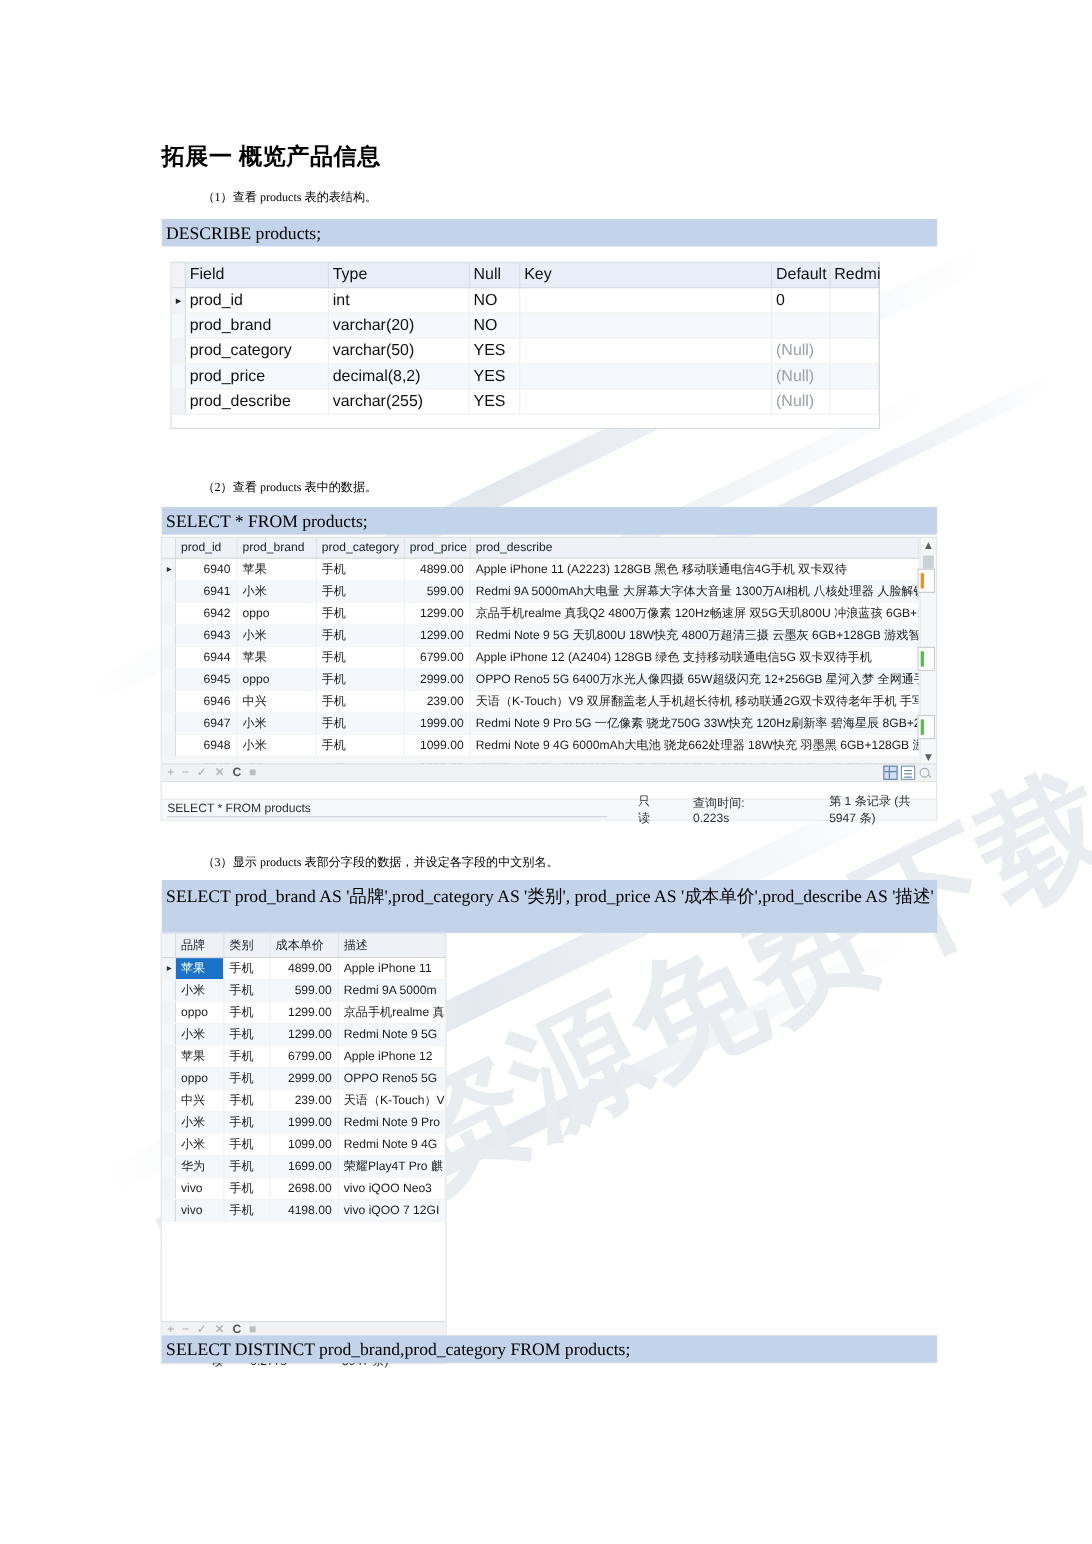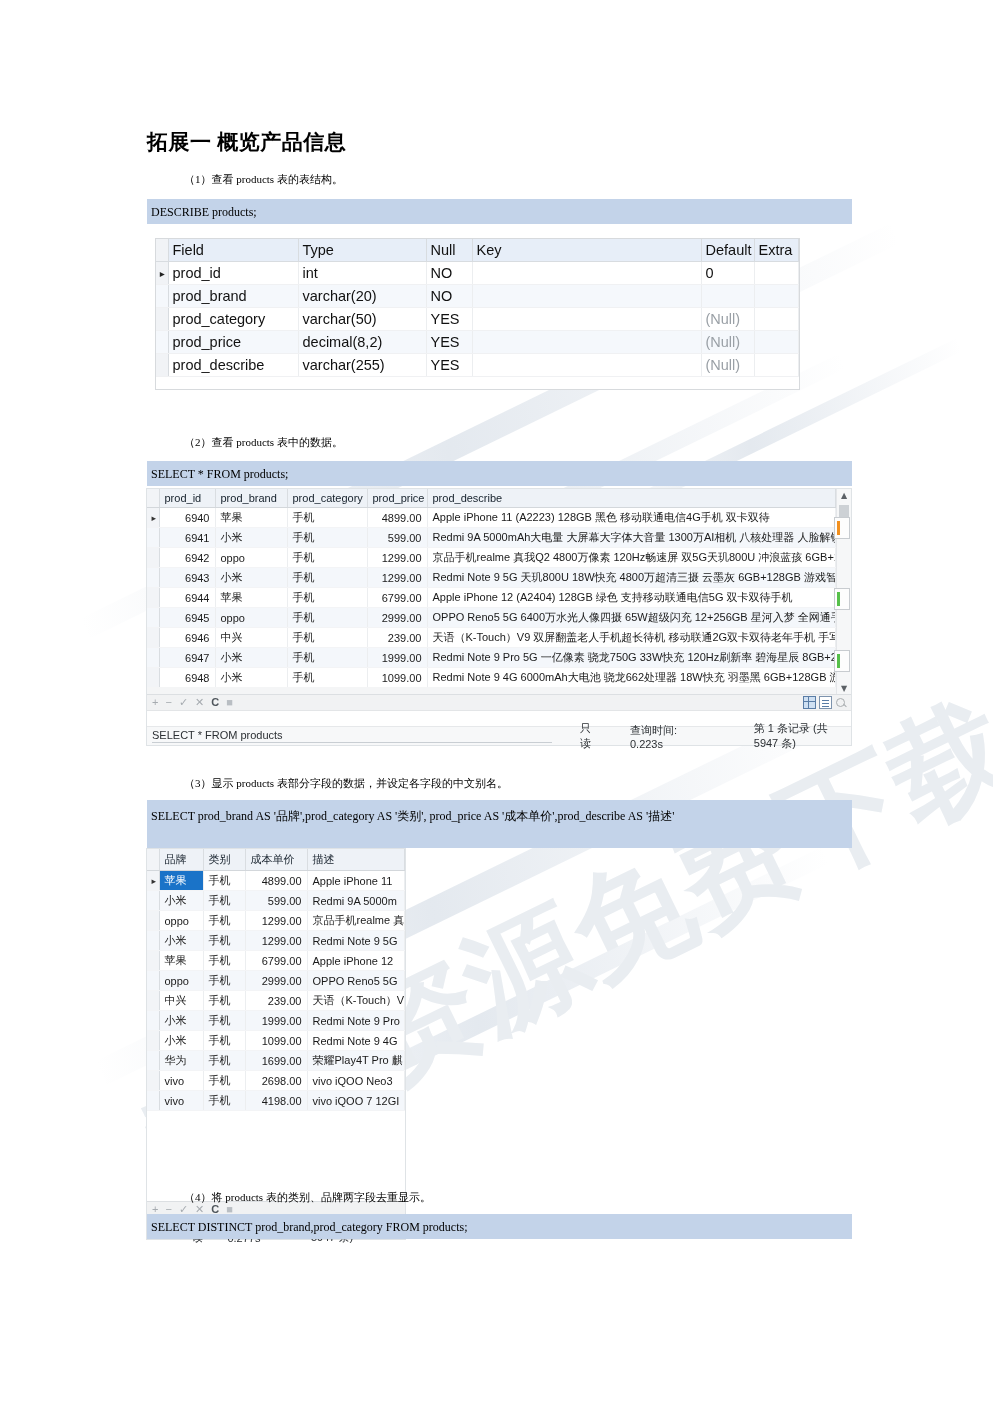--- a/index.html
+++ b/index.html
@@ -60,21 +60,21 @@
     font-family: "Liberation Serif", "DejaVu Serif", serif;
     white-space: nowrap;
   }
   .step-line .indent { display: inline-block; width: 37px; }
 
   .sql-bar {
     position: absolute;
     background: #c3d3e9;
     color: #000;
     font-family: "Liberation Serif", "DejaVu Serif", serif;
-    font-size: 12px;
+    font-size: 16px;
     line-height: 21px;
     padding: 3px 0 3px 4px;
     box-sizing: border-box;
     white-space: nowrap;
   }
   .sql-bar.two-line { line-height: 28px; padding-top: 2px; }
 
   
   .grid-wrap {
     position: absolute;
@@ -307,21 +307,21 @@
           <col>
       </colgroup>
       <thead>
         <tr>
           <th class="gut"></th>
           <th>Field</th>
           <th>Type</th>
           <th>Null</th>
           <th>Key</th>
           <th>Default</th>
-          <th>Extra</th>
+          <th>Redmi</th>
         </tr>
       </thead>
       <tbody>
         <tr>
           <td class="gut">▸</td>
           <td>prod_id</td>
           <td>int</td>
           <td>NO</td>
           <td></td>
           <td>0</td>
@@ -651,17 +651,16 @@
     </div>
 
     <div class="grid-status" style="left:0; right:0; bottom:0;">
       <span class="st-sql">SELEC</span>
       <span style="margin-left:4px;">只读</span>
       <span style="margin-left:18px;">人脸解锁: 0.277s</span>
       <span style="margin-left:18px;">第 1 条记录 (共 5947 条)</span>
     </div>
   </div>
 
-  <div class="step-line" style="top:1190px;"><span class="indent"></span><span>（4）</span><span>将 products 表的类别、品牌两字段去重显示。</span></div>
 
   <div class="sql-bar" style="left:147px; top:1214px; width:705px; height:25px;">SELECT DISTINCT prod_brand,prod_category FROM products;</div>
 
 </div>
 
 </body></html>

